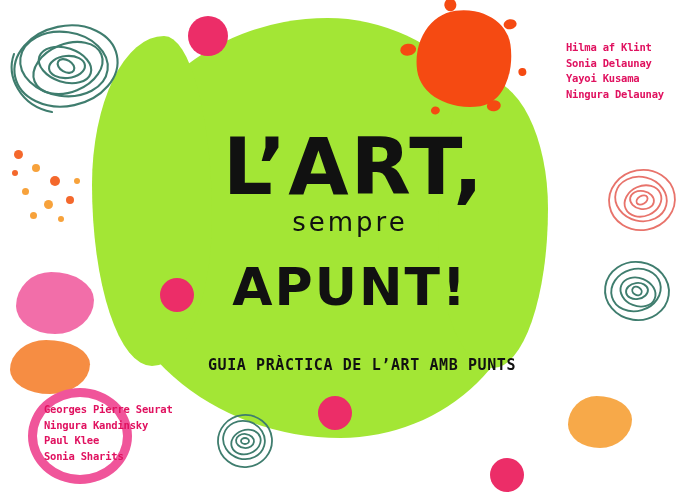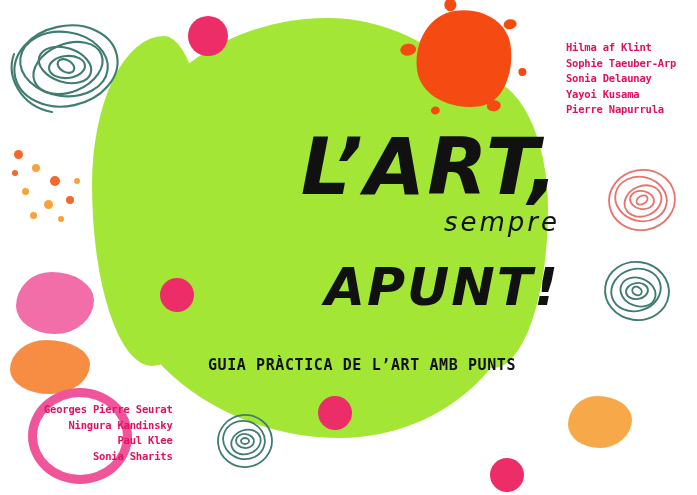--- a/index.html
+++ b/index.html
@@ -99,29 +99,28 @@
     position: absolute;
     font-family: "DejaVu Sans Mono", monospace;
     font-size: 10.5px;
     font-weight: bold;
     color: #e0115f;
     line-height: 15.5px;
     letter-spacing: -0.2px;
     white-space: nowrap;
   }
   .names-right { left: 566px; top: 40px; text-align: left; }
-  .names-left  { left: 44px;  top: 402px; text-align: right; }
+  .names-left  { left: 44px;  top: 402px; text-align: left; }
 
   .title-wrap {
     position: absolute;
     left: 140px;
     top: 128px;
     width: 420px;
-    text-align: right;
-    font-style: italic;
+    text-align: center;
   }
   .t-line1 {
     font-family: "DejaVu Sans", sans-serif;
     font-weight: bold;
     font-size: 78px;
     letter-spacing: 2px;
     color: #111111;
     line-height: 78px;
     margin-left: 8px;
   }
@@ -234,24 +233,23 @@
       <ellipse cx="32" cy="32" rx="15" ry="12" transform="rotate(-20 32 32)"></ellipse>
       <ellipse cx="31" cy="31" rx="9" ry="7" transform="rotate(6 31 31)"></ellipse>
       <ellipse cx="31" cy="31" rx="4" ry="3"></ellipse>
     </g>
   </svg>
 
   <div class="wash" style="left:568px; top:396px; width:64px; height:52px; background:#f6a23a; opacity:0.92;"></div>
 
   <div class="names names-right">
     <div>Hilma af Klint</div>
-    <div>Sophie Taeuber-Arp</div>
     <div>Sonia Delaunay</div>
     <div>Yayoi Kusama</div>
-    <div>Pierre Napurrula</div>
+    <div>Ningura Delaunay</div>
   </div>
 
   <div class="names names-left">
     <div>Georges Pierre Seurat</div>
     <div>Ningura Kandinsky</div>
     <div>Paul Klee</div>
     <div>Sonia Sharits</div>
   </div>
 
   <div class="title-wrap">

